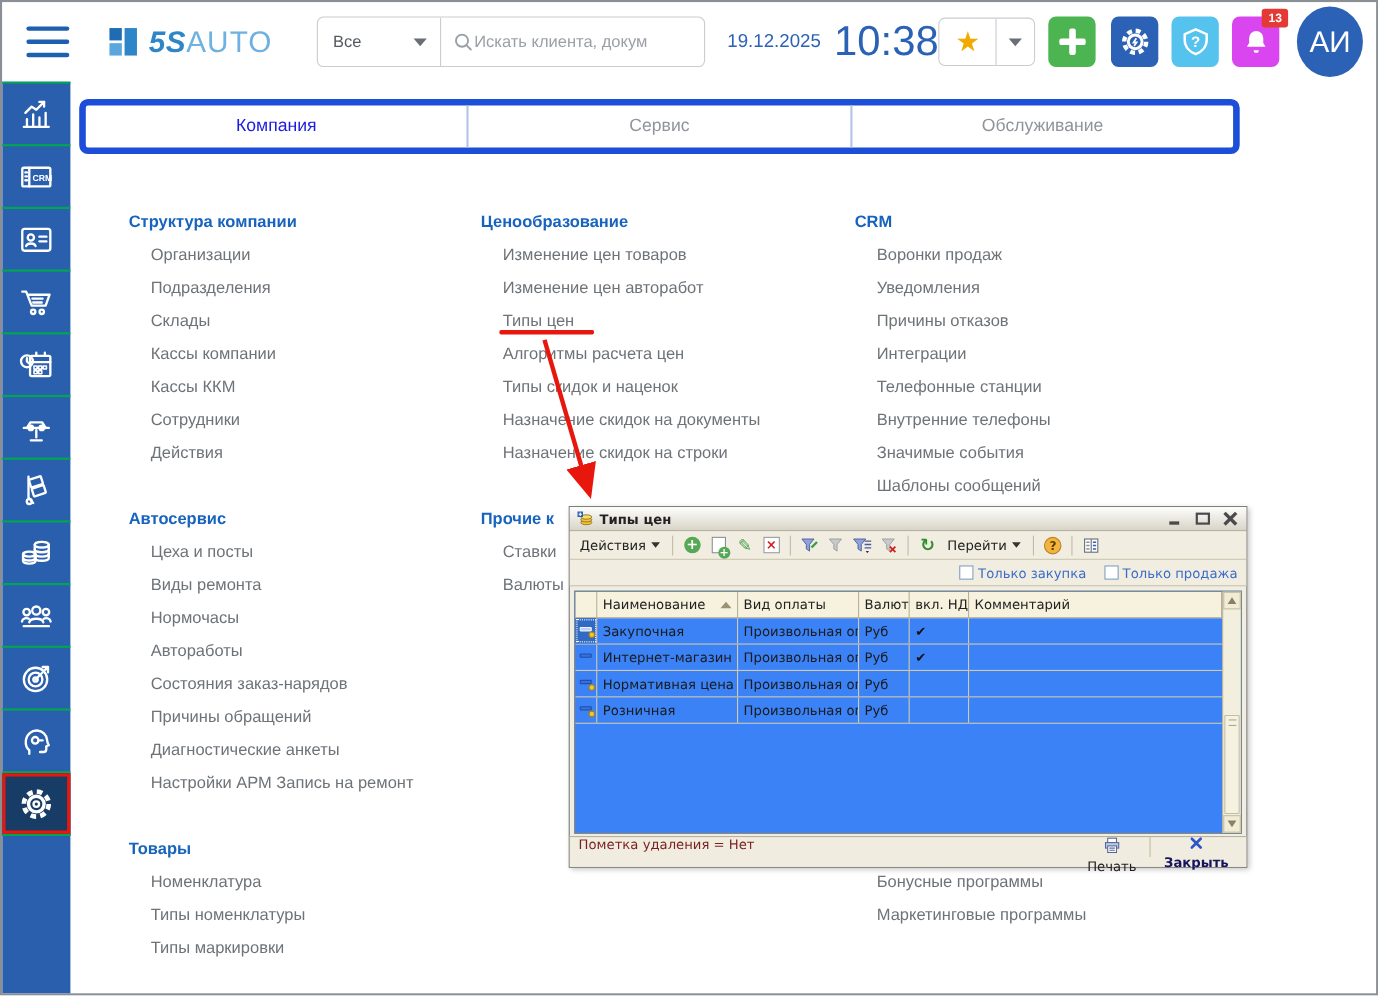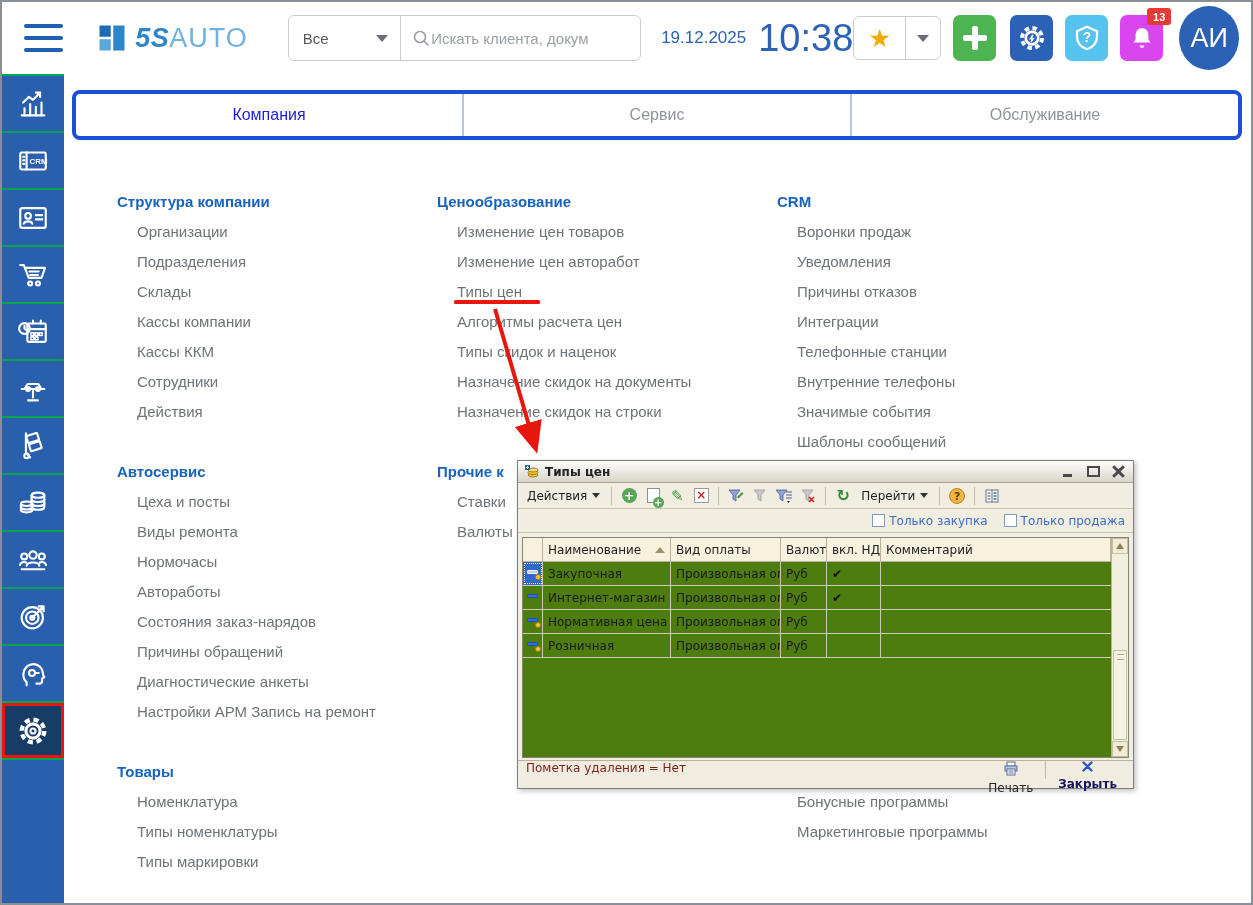--- a/index.html
+++ b/index.html
@@ -49,21 +49,21 @@
   
   .sidebar { position:absolute; left:0; top:72px; width:62px; height:833px; background:#2a5fae;
              border-top:2px solid #00a651; z-index:5; }
   .side-item { width:100%; height:57px; display:flex; align-items:center; justify-content:center;
                border-bottom:2px solid #00a651; cursor:pointer; position:relative; }
   .side-item.active { background:#173c66; }
   .side-item.active::after { content:""; position:absolute; inset:0; border:3px solid #e8170d; pointer-events:none; }
   .side-item svg { width:34px; height:34px; }
 
   
-  .tabbar { position:absolute; left:70px; top:88px; width:1170px; height:50px; border:4px solid #1d4ed8;
+  .tabbar { position:absolute; left:70px; top:88px; width:1055px; height:50px; border:6px solid #1d4ed8;
             border-radius:8px; display:flex; background:#fff; z-index:6; }
   .tab { flex:1; display:flex; align-items:center; justify-content:center; font-size:16px; color:#8f949b; cursor:pointer; }
   .tab + .tab { border-left:2px solid #b3c6e8; }
   .tab.active { color:#1b1be0; }
 
   
   .menu-col { position:absolute; top:185px; z-index:4; }
   .menu-col-0 { left:115px; width:320px; }
   .menu-col-1 { left:435px; width:330px; }
   .menu-col-2 { left:775px; width:340px; }
@@ -104,21 +104,21 @@
              font-weight:bold; font-size:12px; line-height:13px; text-align:center; }
   .ico-refresh { color:#2f8f2f; font-size:16px; font-weight:bold; }
   .ico-help { width:16px; height:16px; border-radius:50%; background:#f2b43c; border:1px solid #b9832a;
               color:#5a3c00; font-weight:bold; font-size:11px; line-height:15px; text-align:center; }
 
   .win-filterrow { height:24px; background:#f1eee1; border-bottom:1px solid #c9c4ac; display:flex;
                    align-items:center; justify-content:flex-end; gap:16px; padding-right:8px; }
   .chk { display:flex; align-items:center; gap:4px; color:#3d6cc8; cursor:pointer; }
   .chk-box { width:13px; height:13px; background:#fff; border:1px solid #7f9db9; }
 
-  .win-table { position:absolute; left:4px; right:4px; top:76px; bottom:30px; background:#4d7c0f;
+  .win-table { position:absolute; left:4px; right:4px; top:76px; bottom:30px; background:#3b82f6;
                border:1px solid #8a8572; display:flex; }
   .tbl-main { flex:1; display:flex; flex-direction:column; overflow:hidden; }
   .trow { display:flex; height:24px; flex:0 0 24px; border-bottom:1px solid #cfc9b0; }
   .trow.thead { background:#f6f2de; border-bottom:1px solid #b8b29a; }
   .tcell { padding:0 5px; display:flex; align-items:center; border-right:1px solid #cfc9b0;
            overflow:hidden; white-space:nowrap; }
   .thead .tcell { border-right:1px solid #b8b29a; color:#222; }
   .c-ico { width:20px; flex:0 0 20px; justify-content:center; padding:0; }
   .c-name { width:128px; flex:0 0 128px; }
   .c-pay { width:110px; flex:0 0 110px; }

